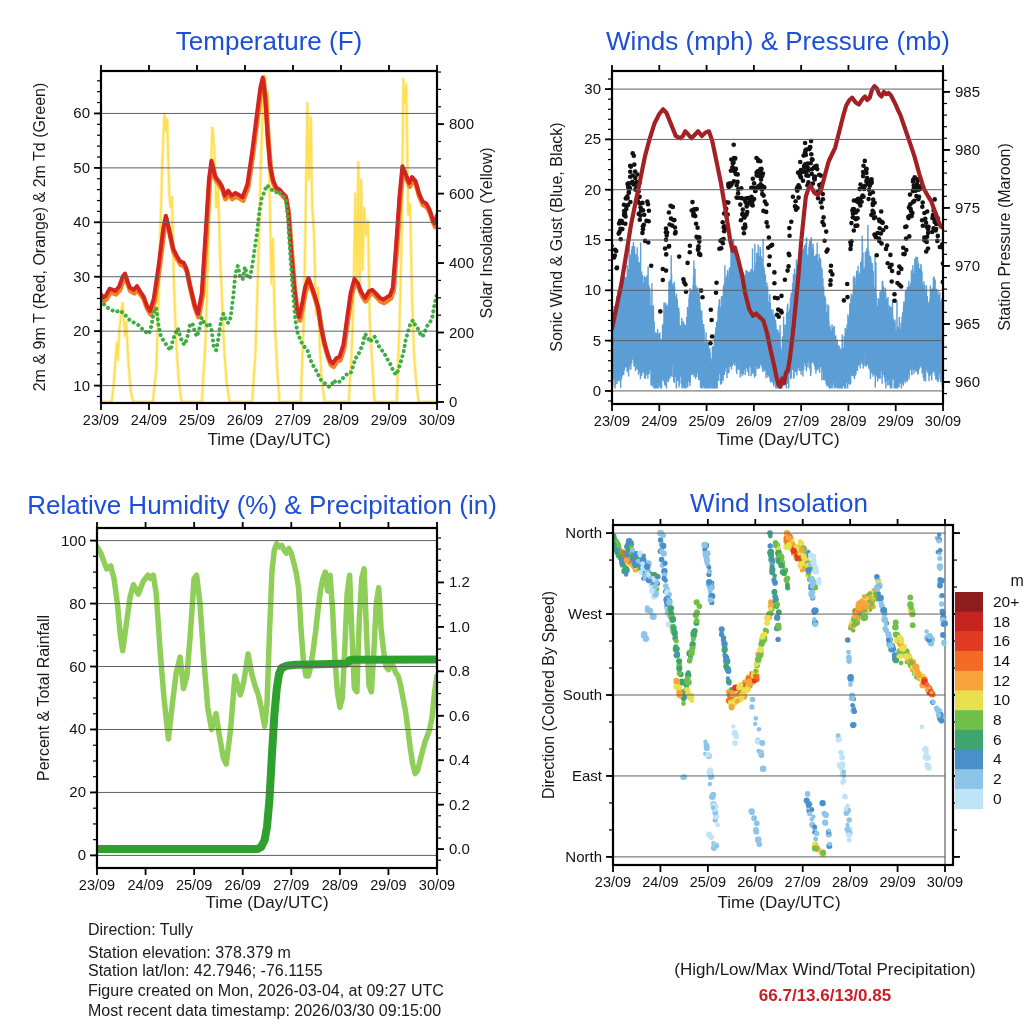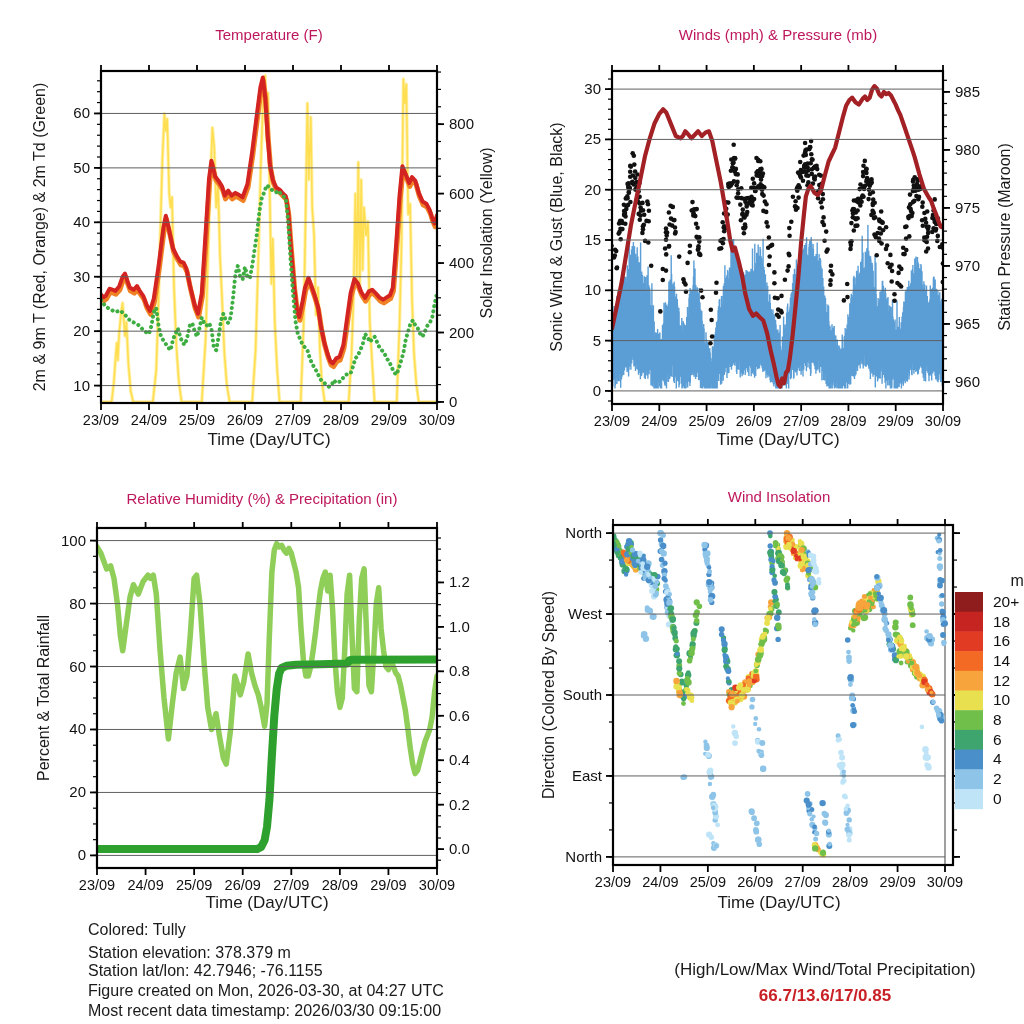--- a/index.html
+++ b/index.html
@@ -1,20 +1,20 @@
 <!DOCTYPE html>
 <html><head>
 <meta charset="utf-8">
 <style>
   html,body{margin:0;padding:0;background:#fff;}
   #page{position:relative;width:1024px;height:1024px;background:#ffffff;overflow:hidden;
         font-family:"Liberation Sans", sans-serif;color:#111;}
   #chart-canvas{position:absolute;left:0;top:0;}
   .ptitle{position:absolute;transform:translateX(-50%);white-space:nowrap;
-          font-size:15px;color:#be185d;}
+          font-size:26px;color:#1d4ed8;}
   .xlabel{position:absolute;transform:translateX(-50%);white-space:nowrap;
           font-size:17px;color:#1a1a1a;}
   .vlabel{position:absolute;white-space:nowrap;transform:translate(-50%,-50%) rotate(-90deg);
           font-size:16px;color:#1a1a1a;}
   .mphlabel{position:absolute;transform:translateX(-50%);font-size:16px;color:#1a1a1a;}
   .footer-line{position:absolute;left:88px;font-size:16px;color:#1a1a1a;white-space:nowrap;}
   .extreme-line{position:absolute;left:640px;width:370px;text-align:center;
                 font-size:17px;color:#1a1a1a;white-space:nowrap;}
   .extreme-values{font-weight:bold;}
 </style>
@@ -2315,22 +2315,22 @@
 
   <div class="vlabel" style="left:40px;top:237px">2m &amp; 9m T (Red, Orange) &amp; 2m Td (Green)</div>
   <div class="vlabel" style="left:487px;top:233px">Solar Insolation (Yellow)</div>
   <div class="vlabel" style="left:557px;top:237px">Sonic Wind &amp; Gust (Blue, Black)</div>
   <div class="vlabel" style="left:1005px;top:237px">Station Pressure (Maroon)</div>
   <div class="vlabel" style="left:44px;top:698px">Percent &amp; Total Rainfall</div>
   <div class="vlabel" style="left:549px;top:695px">Direction (Colored By Speed)</div>
 
   <div class="mphlabel" style="left:1026px;top:572px">mph</div>
 
-  <div class="footer-line" style="top:921px">Colored: Tully</div>
+  <div class="footer-line" style="top:921px">Direction: Tully</div>
   <div class="footer-line" style="top:944px">Station elevation: 378.379 m</div>
   <div class="footer-line" style="top:962px">Station lat/lon: 42.7946; -76.1155</div>
-  <div class="footer-line" style="top:982px">Figure created on Mon, 2026-03-30, at 04:27 UTC</div>
+  <div class="footer-line" style="top:982px">Figure created on Mon, 2026-03-04, at 09:27 UTC</div>
   <div class="footer-line" style="top:1002px">Most recent data timestamp: 2026/03/30 09:15:00</div>
 
   <div class="extreme-line" style="top:960px">(High/Low/Max Wind/Total Precipitation)</div>
-  <div class="extreme-line extreme-values" id="extreme-values" style="top: 986px; color: rgb(201, 32, 38);">66.7/13.6/17/0.85</div>
+  <div class="extreme-line extreme-values" id="extreme-values" style="top: 986px; color: rgb(201, 32, 38);">66.7/13.6/13/0.85</div>
 
 </div>
 
 </body></html>

